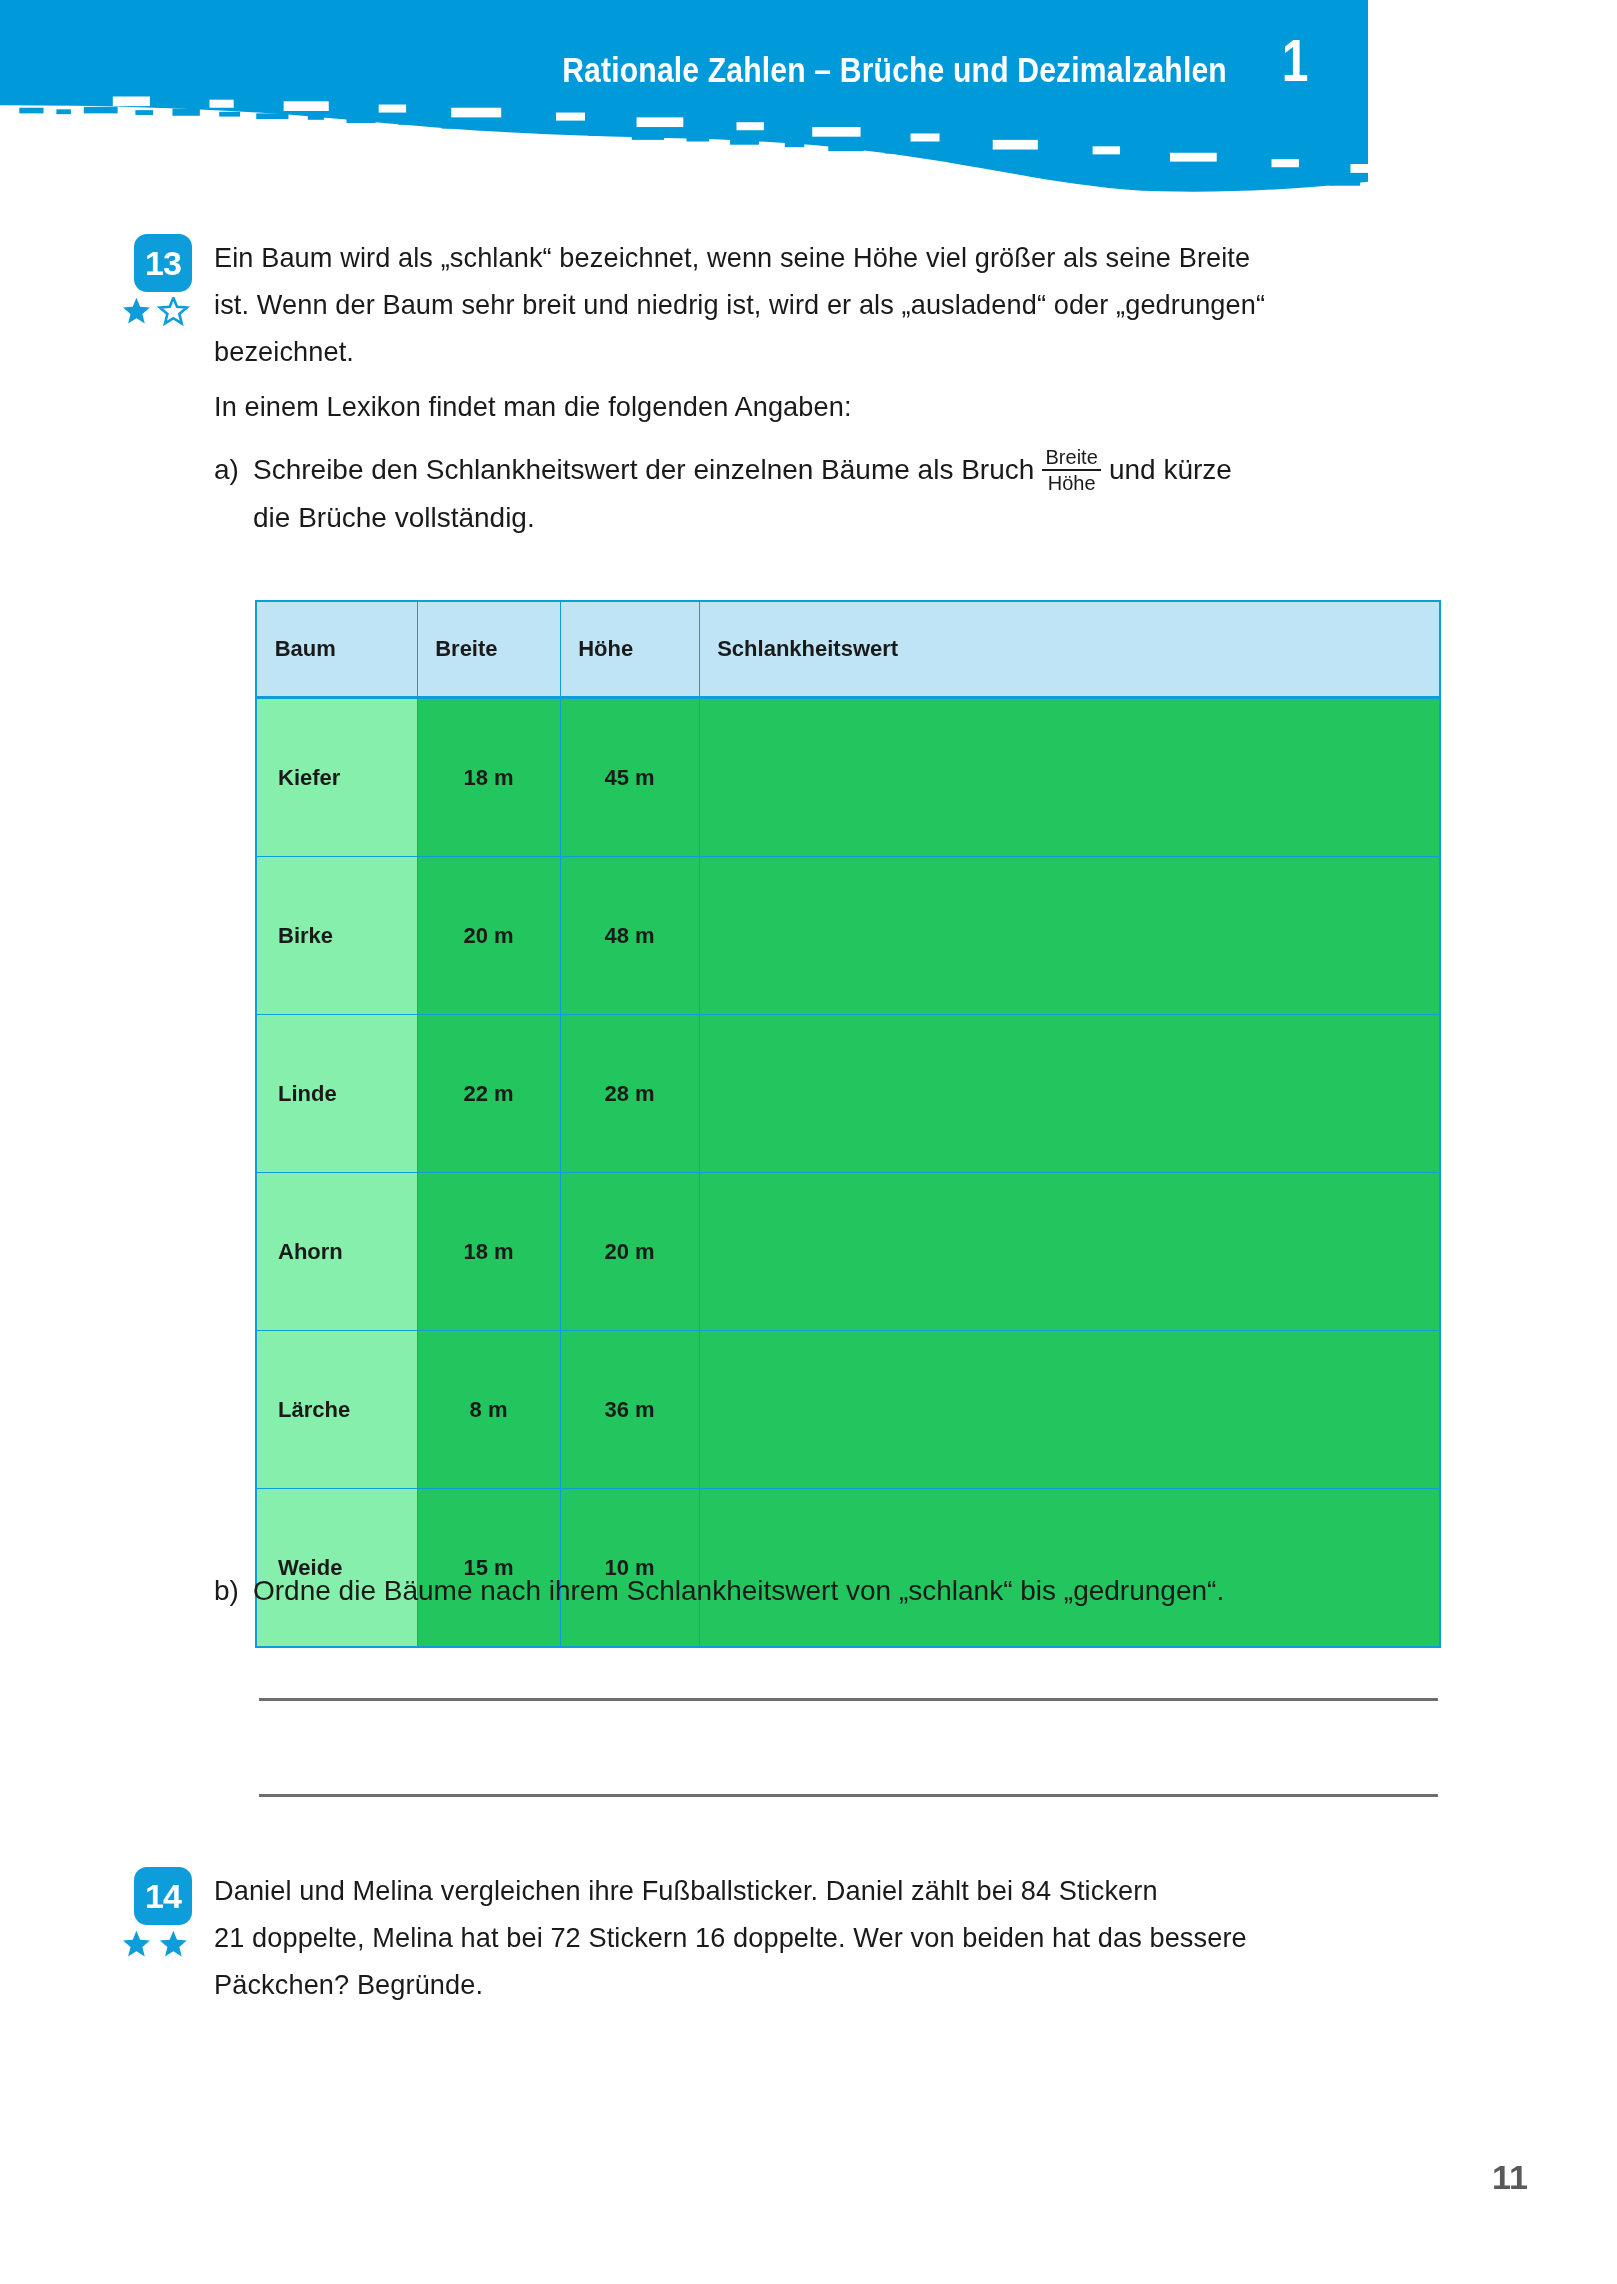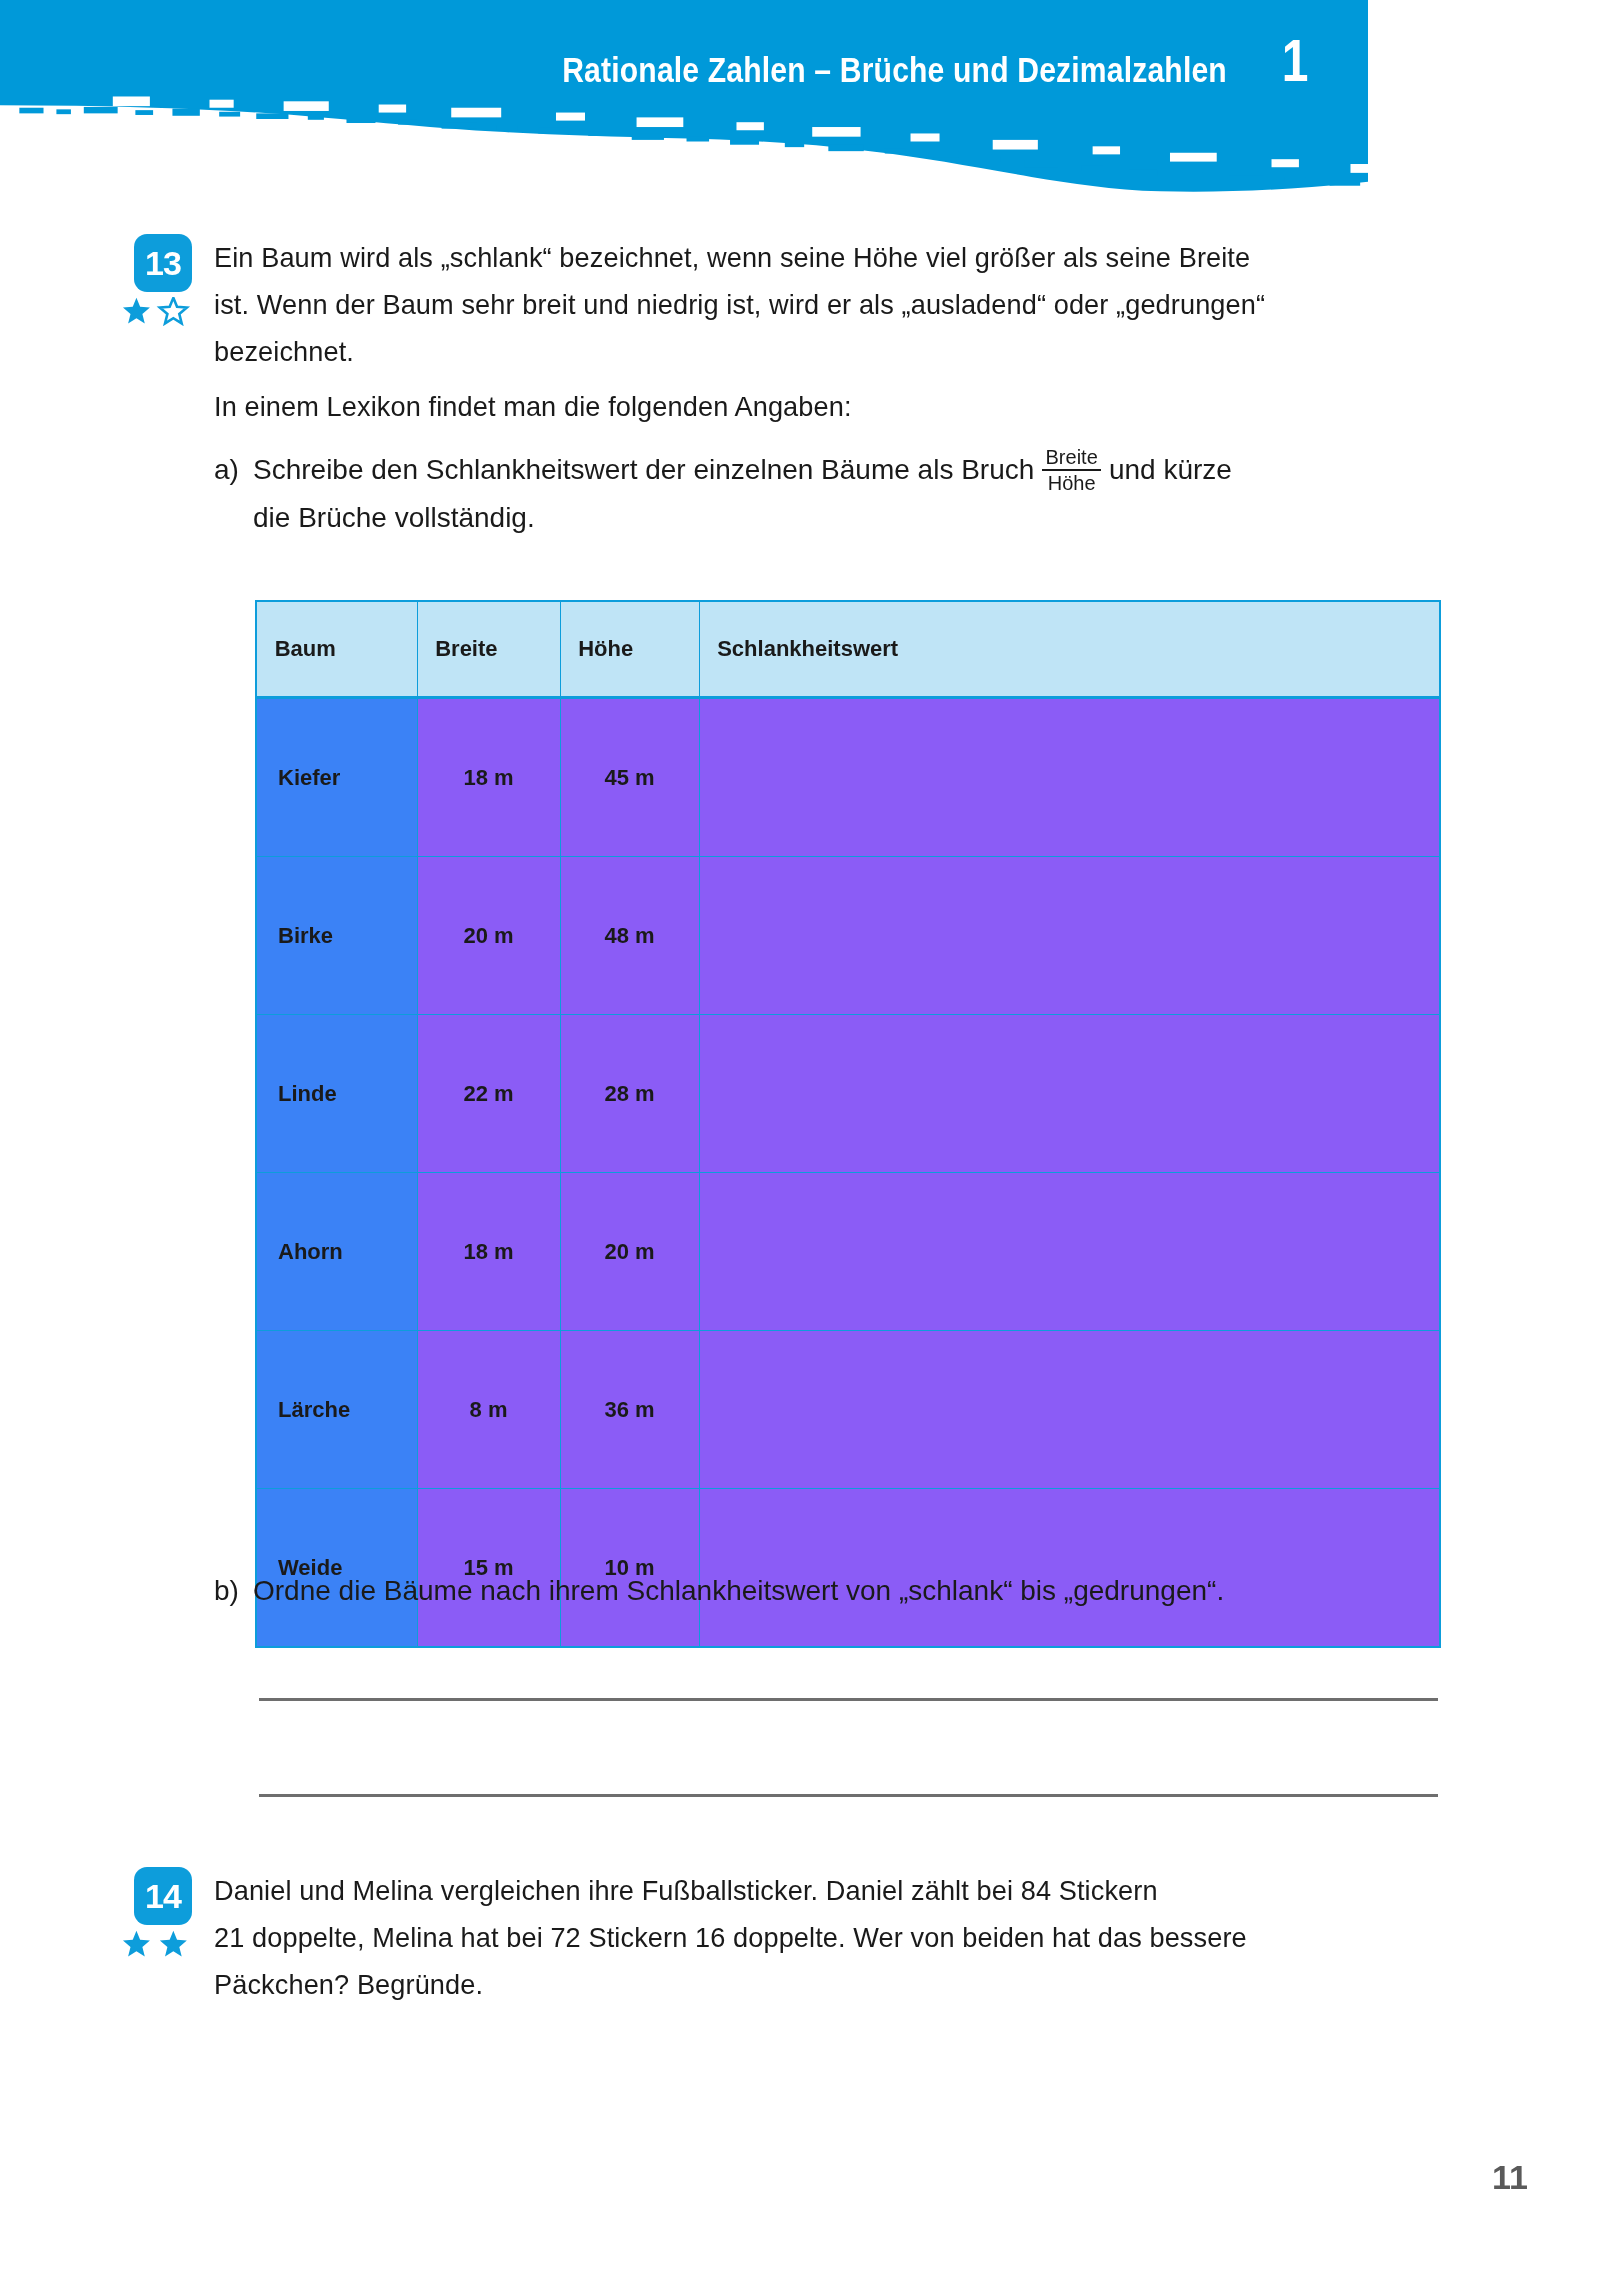--- a/index.html
+++ b/index.html
@@ -169,25 +169,25 @@
   }
   table.sheet thead th {
     background: #bfe4f6;
     height: 58px;
     text-align: left;
     padding-left: 17.7px;
     border-bottom: 3.2px solid #0d9ddb;
   }
   table.sheet tbody td {
     height: 121px;
-    background: #8b5cf6;
+    background: #22c55e;
     text-align: center;
   }
   table.sheet tbody td.namecell {
-    background: #3b82f6;
+    background: #86efac;
     text-align: left;
     padding-left: 21px;
   }
   .col-baum { width: 161px; }
   .col-breite { width: 143px; }
   .col-hoehe  { width: 139px; }
   .col-wert   { width: 741px; }
 
   
   .answer-rule {

